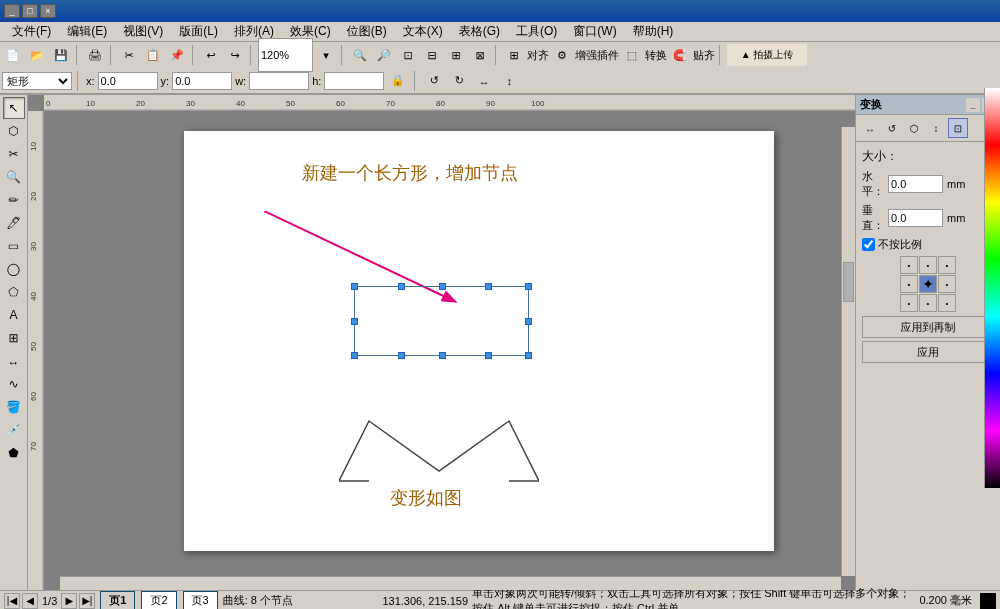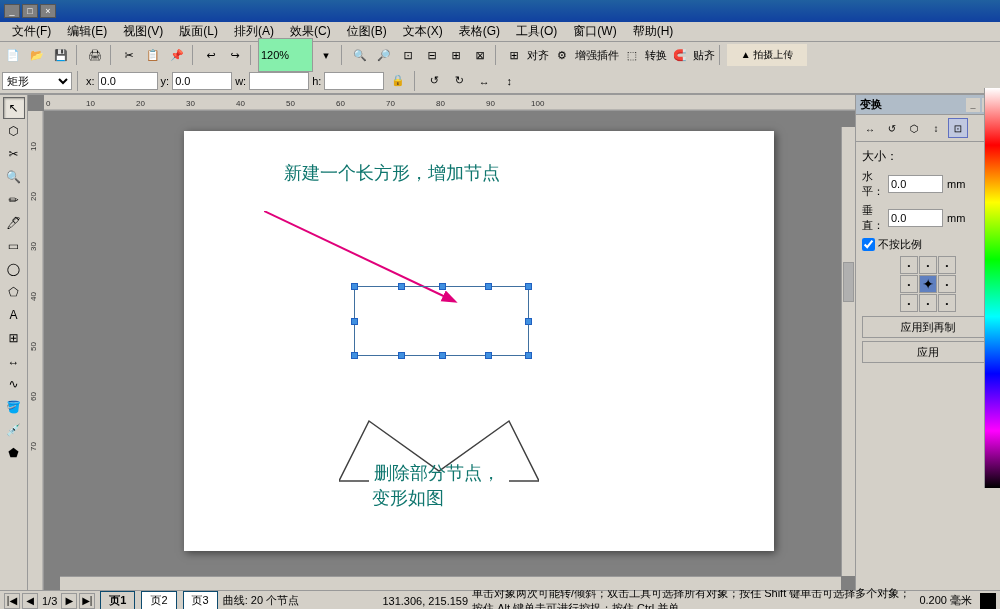--- a/index.html
+++ b/index.html
@@ -39,21 +39,21 @@
       gap: 2px;
     }
     .tb-btn {
       width: 22px; height: 22px;
       background: #d4d0c8;
       border: 1px solid transparent;
       display: flex; align-items: center; justify-content: center;
       cursor: pointer; font-size: 11px;
     }
     .tb-separator { width: 4px; height: 20px; border-left: 1px solid #999; margin: 0 2px; }
-    .tb-input { height: 32px; border: 1px solid #999; background: #86efac; padding: 16px 2px; font-size: 11px; }
+    .tb-input { height: 32px; border: 1px solid #999; background: #ffffff; padding: 16px 2px; font-size: 11px; }
 
     
     #propbar {
       height: 26px;
       background: #d4d0c8;
       display: flex; align-items: center;
       padding: 1px 2px;
       gap: 3px;
       border-bottom: 1px solid #999;
     }
@@ -158,23 +158,24 @@
     .status-page-nav { display: flex; align-items: center; gap: 2px; }
     .page-nav-btn { width: 16px; height: 16px; border: 1px solid #999; background: #d4d0c8; display: flex; align-items: center; justify-content: center; cursor: pointer; font-size: 10px; }
     .page-tab { padding: 1px 8px; border: 1px solid #0c4a6e; background: white; font-size: 11px; cursor: pointer; margin: 0 1px; }
     .page-tab.active { background: #d4d0c8; font-weight: bold; }
     .status-text { font-size: 11px; flex: 1; }
     .status-coord { font-size: 11px; margin-left: 8px; }
 
     
     .canvas-annotation {
       position: absolute;
-      color: #0f766e;
+      color: #a16207;
       font-size: 16px;
       font-weight: normal;
+      margin-left: 18px;
     }
 
     
     #vscroll {
       position: absolute; right: 0; top: 16px; width: 14px; bottom: 14px;
       background: #d4d0c8;
       border-left: 1px solid #999;
     }
     #vscroll-thumb {
       position: absolute; top: 30%; left: 1px; right: 1px; height: 40px;
@@ -370,21 +371,20 @@
         </div>
 
         <svg style="position:absolute; top:270px; left:155px; width:200px; height:100px;">
 
           <polyline points="0,80 0,80 30,20 100,70 170,20 200,80" fill="none" stroke="#404040" stroke-width="1.5"></polyline>
 
           <line x1="0" y1="80" x2="30" y2="80" stroke="#404040" stroke-width="1.5"></line>
           <line x1="170" y1="80" x2="200" y2="80" stroke="#404040" stroke-width="1.5"></line>
         </svg>
 
-        <div class="canvas-annotation" style="top:330px; left:190px; font-size:18px;">删除部分节点，</div>
         <div class="canvas-annotation" style="top:355px; left:188px; font-size:18px;">变形如图</div>
       </div>
 
       <div id="vscroll">
         <div id="vscroll-thumb"></div>
       </div>
       <div id="hscroll"></div>
     </div>
   </div>
 
@@ -466,19 +466,19 @@
     <div class="page-nav-btn">|◀</div>
     <div class="page-nav-btn">◀</div>
     <span style="font-size:11px; padding:0 2px;">1/3</span>
     <div class="page-nav-btn">▶</div>
     <div class="page-nav-btn">▶|</div>
   </div>
   <div class="page-tab active">页1</div>
   <div class="page-tab">页2</div>
   <div class="page-tab">页3</div>
   <span class="status-text">
-    <span>曲线: 20 个节点</span>
+    <span>曲线: 8 个节点</span>
   </span>
   <span class="status-coord">131.306, 215.159</span>
   <span class="status-text" style="flex:3;">单击对象两次可能转/倾斜；双击工具可选择所有对象；按住 Shift 键单击可选择多个对象；按住 Alt 键单击可进行控捉；按住 Ctrl 并单...</span>
   <span style="font-size:11px; margin-right:4px;">0.200 毫米</span>
   <div style="width:16px;height:16px;background:black;"></div>
 </div>
 
 </body></html>

